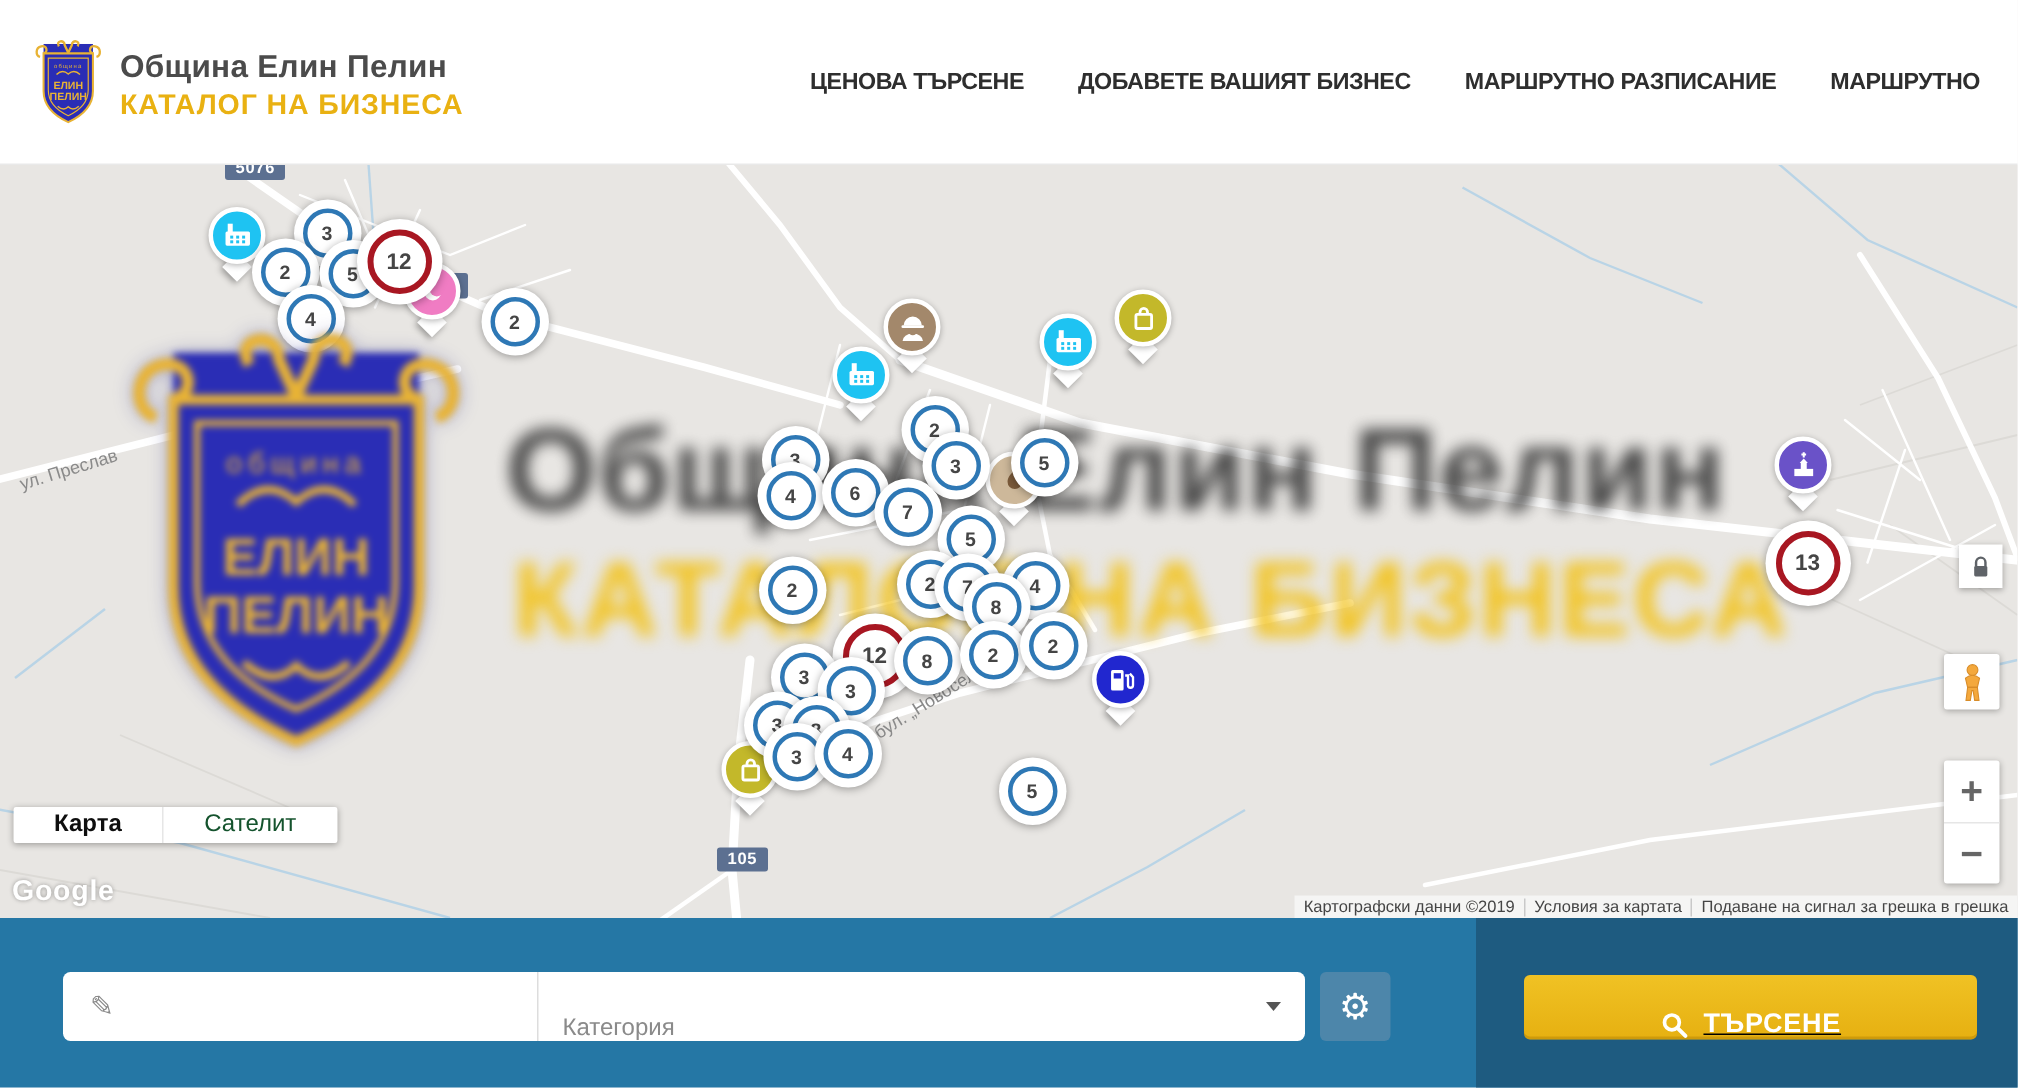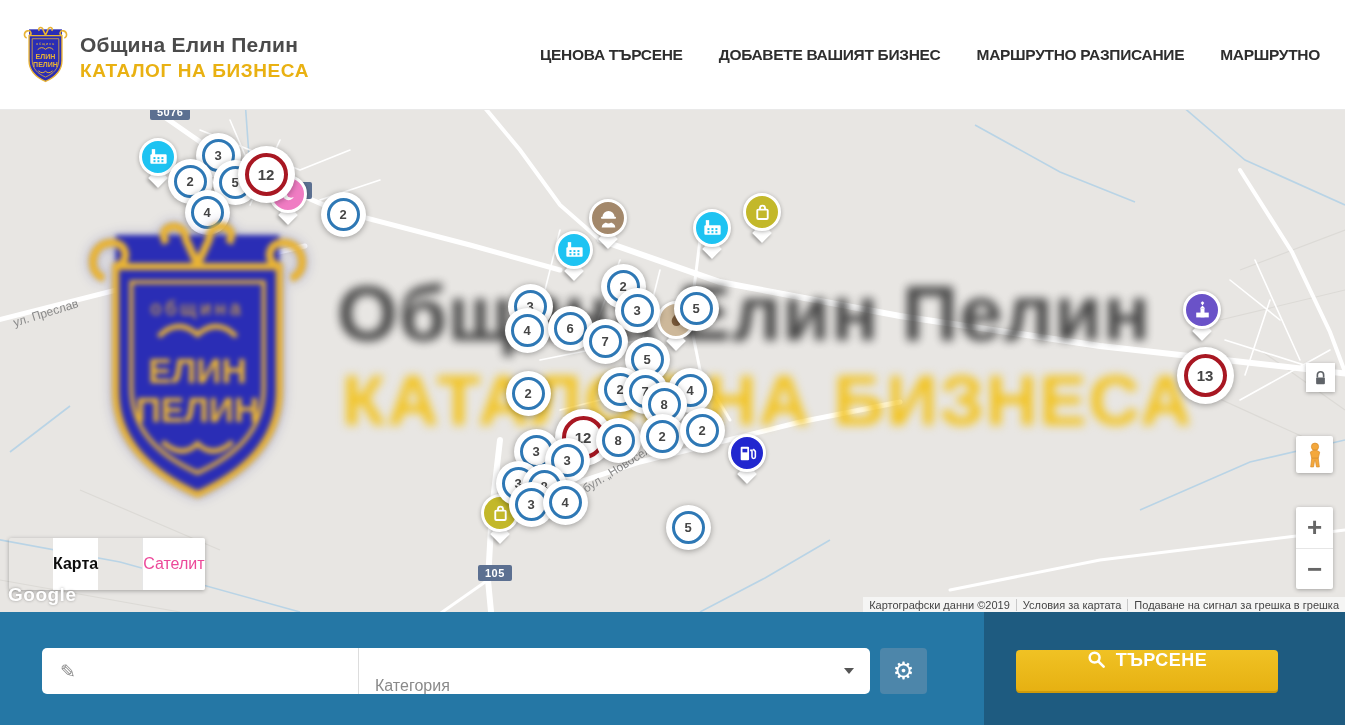--- a/index.html
+++ b/index.html
@@ -49,24 +49,24 @@
     justify-content:center; box-shadow:0 1px 4px rgba(0,0,0,.3); }
   .cl { position:absolute; z-index:4; background:#fff; border-radius:50%;
     box-shadow:0 1px 6px rgba(0,0,0,.35); display:flex; align-items:center;
     justify-content:center; cursor:pointer; }
   .cl .ring { border-radius:50%; display:flex; align-items:center; justify-content:center;
     font-weight:bold; color:#454545; background:#fff; }
 
   
   .maptype { position:absolute; left:9px; top:428px; z-index:10; display:flex;
     box-shadow:0 1px 4px rgba(0,0,0,.3); border-radius:2px; overflow:hidden; }
-  .mt-btn { background:#fff; height:52px; padding:0 0; font-size:16px;
-    display:flex; align-items:center; cursor:pointer;margin-left:44px; }
+  .mt-btn { background:#fff; height:24px; padding:0 27px; font-size:16px;
+    display:flex; align-items:center; cursor:pointer; }
   .mt-map { color:#0e0e0e; font-weight:bold; }
-  .mt-sat { color:#ec4899; border-left:1px solid #e6e6e6;text-align:right; }
+  .mt-sat { color:#14532d; border-left:1px solid #e6e6e6;text-align:right; }
   .google-logo { position:absolute; left:8px; bottom:6px; z-index:10; color:#fff;
     font-size:19px; font-weight:bold; letter-spacing:.5px;
     text-shadow:0 0 3px rgba(0,0,0,.35); cursor:pointer; }
   .attribution { position:absolute; right:0; bottom:0; z-index:10; display:flex;
     background:rgba(248,248,248,.78); font-size:11px; color:#454545; height:15px;
     align-items:center; }
   .attribution span { padding:0 6px; white-space:nowrap; }
   .attribution span + span { border-left:1px solid #c9c9c9; }
   .lock-btn { position:absolute; right:10px; top:253px; z-index:10; width:29px;
     height:29px; background:#fff; box-shadow:0 1px 4px rgba(0,0,0,.3);
@@ -94,24 +94,24 @@
     font-family:"Liberation Sans", sans-serif; background:transparent; }
   .sg-key input::placeholder { color:#9a9a9a; }
   .sg-select { flex:1; display:flex; align-items:center; padding:0 16px;
     border-left:1px solid #ddd; cursor:pointer; }
   .sg-select .val { color:#8a8a8a; font-size:16px;margin-top:29px; }
   .caret { margin-left:auto; width:0; height:0; border-left:5px solid transparent;
     border-right:5px solid transparent; border-top:6px solid #555; }
   .gear-btn { position:absolute; left:880px; top:36px; width:47px; height:46px;
     background:#4d86aa; border:none; border-radius:4px; color:#fff; font-size:24px;
     display:flex; align-items:center; justify-content:center; cursor:pointer; }
-  .search-btn { position:absolute; left:1016px; top:38px; width:262px; height:43px;
+  .search-btn { position:absolute; left:1016px; top:38px; width:302px; height:43px;
     background:linear-gradient(#f0c224,#e6b011); border:none; border-radius:4px;
-    box-shadow:inset 0 -2px 0 rgba(160,115,0,.35); display:flex; align-items:flex-start;
-    justify-content:center; gap:10px; cursor:pointer; }
+    box-shadow:inset 0 -2px 0 rgba(160,115,0,.35); display:flex; align-items:flex-end;
+    justify-content:center; gap:10px; cursor:pointer;text-decoration:underline; }
   .search-btn span { color:#fff; font-size:18px; font-weight:bold;
     letter-spacing:.5px; }
 </style>
 </head>
 <body>
 
 <div class="header">
   <svg class="logo-svg" width="47" height="60" viewBox="0 0 120 150">
     <rect x="18" y="12" width="84" height="22" fill="#2a2db5"></rect>
     <path d="M12 34 C4 32 4 18 14 16 C24 14 26 26 18 28" fill="none" stroke="#e8b335" stroke-width="4"></path>

